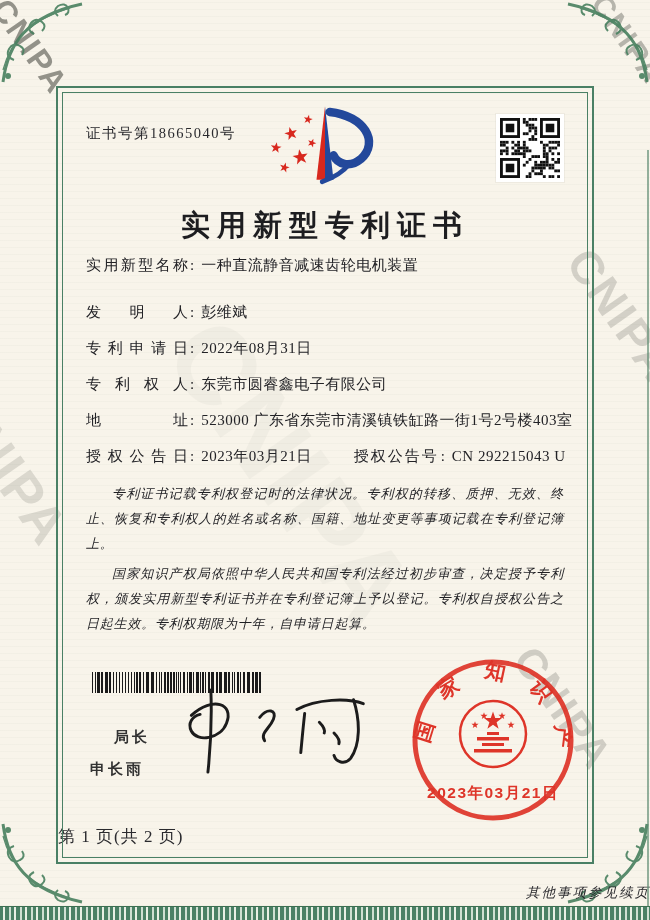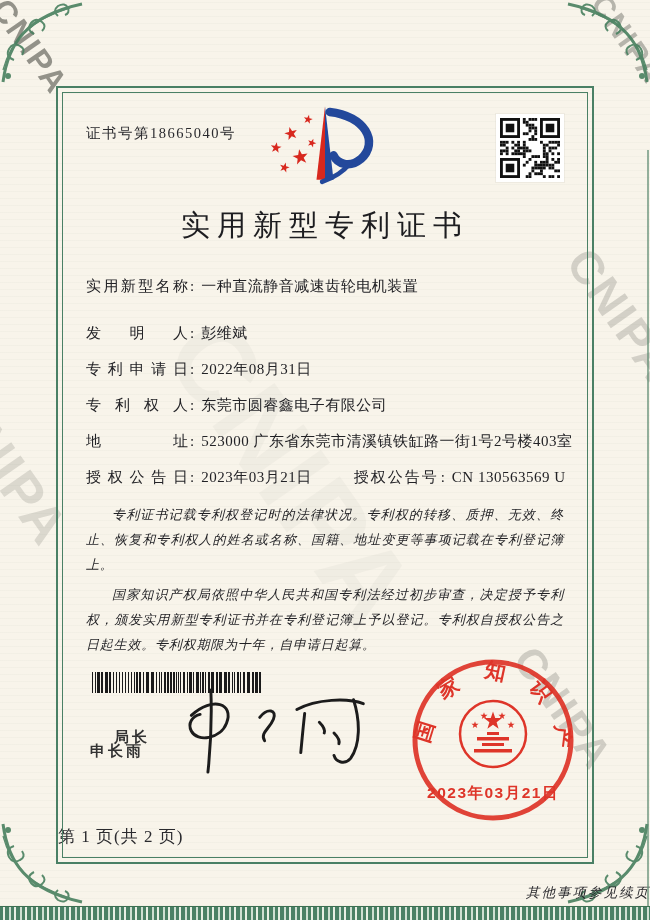--- a/index.html
+++ b/index.html
@@ -35,38 +35,38 @@
   .frame{position:absolute;left:56px;top:86px;width:538px;height:778px;z-index:1;
     border:2.5px solid #4a8065;box-sizing:border-box;padding:10px 24px;}
   .frame::after{content:"";position:absolute;inset:4px;border:1px solid #4a8065;pointer-events:none;}
   
   .header{position:relative;height:94px;}
   .cert-no{position:absolute;left:4px;top:26px;font-size:14.5px;letter-spacing:1.5px;color:#2a2a2e;}
   .logo{position:absolute;left:50%;transform:translateX(-50%);top:2px;}
   .qr{position:absolute;right:4px;top:16px;background:#fff;padding:4px;line-height:0;
       box-shadow:0 0 0 1px rgba(0,0,0,.04);}
   
-  .title{text-align:center;font-size:29px;font-weight:400;letter-spacing:7px;margin-top:14px;color:#1d1d20;}
-  
-  .fields{margin-top:30px;padding:0 4px;font-size:15px;line-height:20px;color:#222226;}
+  .title{text-align:center;font-size:29px;font-weight:700;letter-spacing:7px;margin-top:14px;color:#1d1d20;}
+  
+  .fields{margin-top:9px;padding:0 4px;font-size:15px;line-height:20px;color:#222226;}
   .frow{margin-bottom:16px;white-space:nowrap;}
   .frow.first{margin-bottom:27px;}
   .flabel{display:inline-block;width:102px;text-align:justify;text-align-last:justify;vertical-align:top;}
   .fcolon{display:inline-block;margin:0 7px 0 2px;}
   .fvalue{letter-spacing:.5px;}
   .grant-no-label{margin-left:42px;letter-spacing:2px;}
   
   .paras{margin-top:14px;padding:0 4px;}
   .paras p{margin:0 0 5px 0;font-size:13px;line-height:1.92;text-indent:2em;
     font-style:italic;letter-spacing:.8px;color:#1f1f23;text-align:justify;}
   
   .barcode{position:absolute;left:34px;top:584px;line-height:0;}
   .signer-title{position:absolute;left:32px;top:640px;font-family:"Liberation Sans","DejaVu Sans",sans-serif;
     font-size:15px;font-weight:600;letter-spacing:3px;color:#333;margin-left:24px;}
-  .signer-name{position:absolute;left:32px;top:654px;font-family:"Liberation Sans","DejaVu Sans",sans-serif;
+  .signer-name{position:absolute;left:32px;top:672px;font-family:"Liberation Sans","DejaVu Sans",sans-serif;
     font-size:15px;font-weight:600;letter-spacing:3px;color:#333;}
   .signature{position:absolute;left:104px;top:598px;}
   .seal{position:absolute;left:349px;top:566px;width:172px;height:172px;opacity:.95;}
   .page-no{position:absolute;left:0;right:0;bottom:14px;font-size:17px;letter-spacing:1px;color:#2a2a2e;}
   .note{position:absolute;left:0;right:0;top:884px;text-align:right;font-size:13.5px;
     font-style:italic;letter-spacing:2px;color:#2a2a2e;z-index:1;}
 </style>
 </head>
 <body>
 
@@ -287,21 +287,21 @@
     <div class="frow">
       <span class="flabel">专利申请日</span><span class="fcolon">:</span><span class="fvalue">2022年08月31日</span>
     </div>
     <div class="frow">
       <span class="flabel">专利权人</span><span class="fcolon">:</span><span class="fvalue">东莞市圆睿鑫电子有限公司</span>
     </div>
     <div class="frow">
       <span class="flabel">地址</span><span class="fcolon">:</span><span class="fvalue">523000 广东省东莞市清溪镇铁缸路一街1号2号楼403室</span>
     </div>
     <div class="frow">
-      <span class="flabel">授权公告日</span><span class="fcolon">:</span><span class="fvalue">2023年03月21日</span><span class="grant-no-label">授权公告号</span><span class="fcolon">:</span><span class="fvalue">CN 130563569 U</span>
+      <span class="flabel">授权公告日</span><span class="fcolon">:</span><span class="fvalue">2023年03月21日</span><span class="grant-no-label">授权公告号</span><span class="fcolon">:</span><span class="fvalue">CN 292215043 U</span>
     </div>
   </div>
 
   <div class="paras">
     <p>专利证书记载专利权登记时的法律状况。专利权的转移、质押、无效、终止、恢复和专利权人的姓名或名称、国籍、地址变更等事项记载在专利登记簿上。</p>
     <p>国家知识产权局依照中华人民共和国专利法经过初步审查，决定授予专利权，颁发实用新型专利证书并在专利登记簿上予以登记。专利权自授权公告之日起生效。专利权期限为十年，自申请日起算。</p>
   </div>
 
   <div class="barcode">
     <svg id="barcode" width="172" height="21" viewBox="0 0 172 21">

